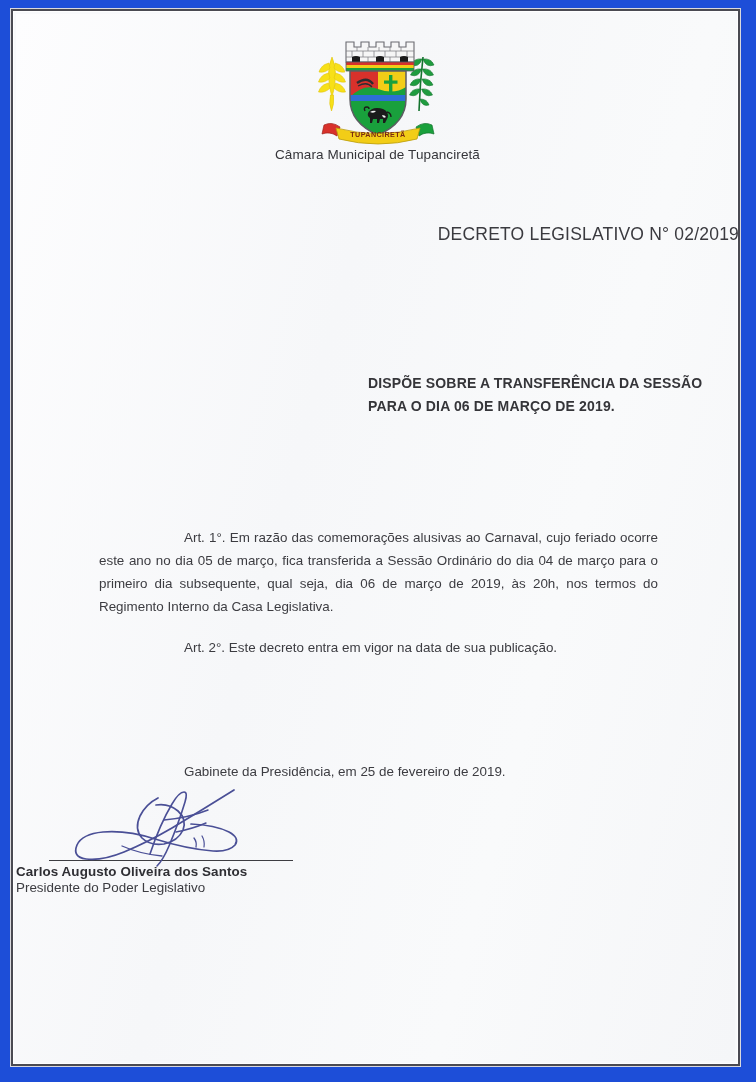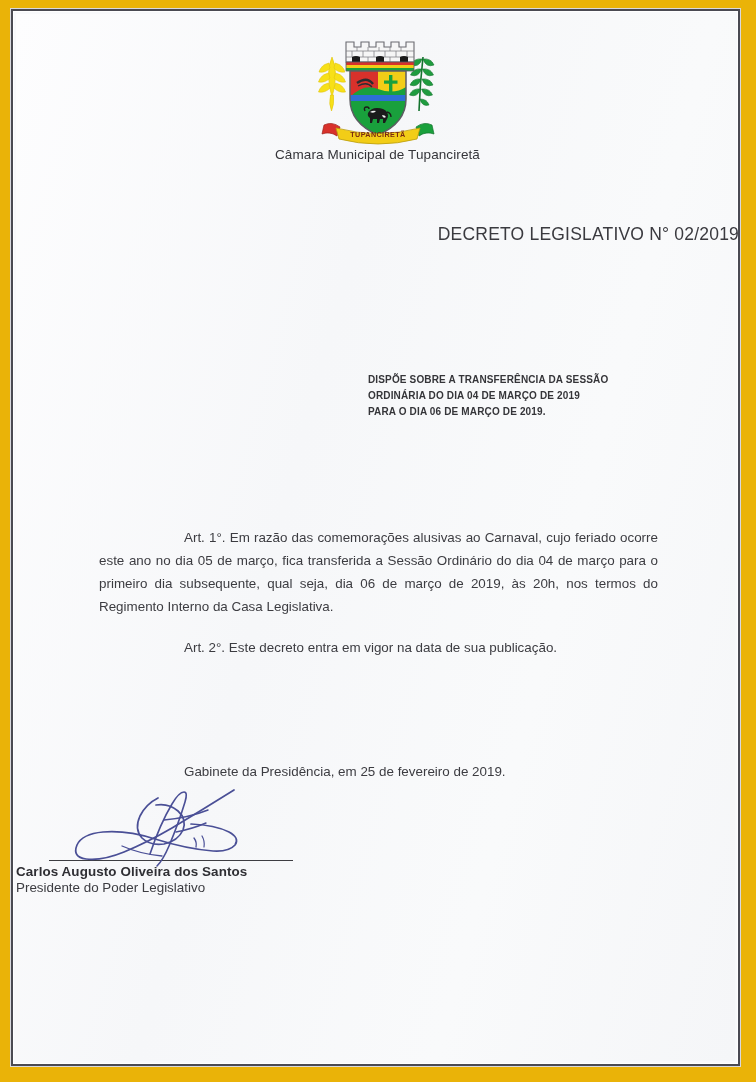--- a/index.html
+++ b/index.html
@@ -14,21 +14,21 @@
     overflow: hidden;
     font-family: "Liberation Sans", sans-serif;
     -webkit-font-smoothing: antialiased;
   }
 
   
   .scan {
     position: relative;
     width: 756px;
     height: 1082px;
-    background: #eab308;
+    background: #1d4ed8;
   }
   .page-frame {
     position: absolute;
     left: 11px;
     top: 9px;
     width: 729px;
     height: 1057px;
     border: 2px solid #4a4a52;
     box-shadow: inset 0 0 0 1px #ffffff, 0 0 0 1px #d9d9de;
     background: #f8f9fb;
@@ -78,21 +78,21 @@
   }
   .title-line1 { margin-top: 62px; }
   .title-line2 { margin-top: 26px; }
 
   
   .ementa {
     position: absolute;
     left: 352px;
     top: 358px;
     width: 335px;
-    font-size: 10px;
+    font-size: 14px;
     font-weight: bold;
     line-height: 1.62;
     text-align: justify;
     color: #353539;
     letter-spacing: .15px;
   }
   .ementa .last { text-align: left; }
 
   
   .body-block {
@@ -264,21 +264,20 @@
             </g>
           </svg>
 
           <div class="org-name">Câmara Municipal de Tupanciretã</div>
         </div>
 
         <div class="doc-title title-line1">DECRETO LEGISLATIVO N° 02/2019</div>
 
         <div class="ementa">
           <div>DISPÕE SOBRE A TRANSFERÊNCIA DA SESSÃO</div>
-          <div>ORDINÁRIA DO DIA 04 DE MARÇO DE 2019</div>
           <div class="last">PARA O DIA 06 DE MARÇO DE 2019.</div>
         </div>
 
         <div class="body-block">
 
           <p class="para">Art. 1°. Em razão das comemorações alusivas ao Carnaval, cujo feriado ocorre este ano no dia 05 de março, fica transferida a Sessão Ordinário do dia 04 de março para o primeiro dia subsequente, qual seja, dia 06 de março de 2019, às 20h, nos termos do Regimento Interno da Casa Legislativa.</p>
 
           <p class="para">Art. 2°. Este decreto entra em vigor na data de sua publicação.</p>
         </div>
 

